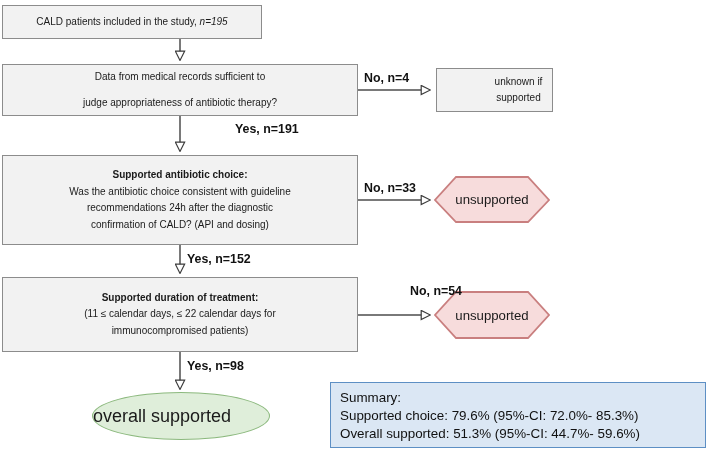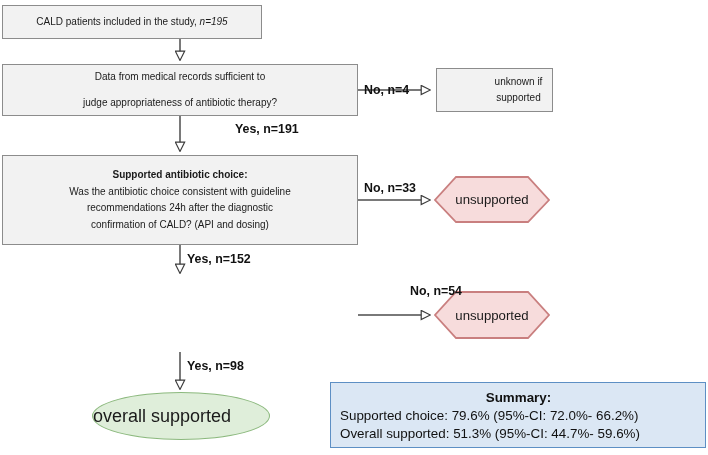--- a/index.html
+++ b/index.html
@@ -85,22 +85,21 @@
     box-sizing: border-box;
     background: #dbe7f4;
     border: 1.6px solid #5d8fc4;
     font-size: 13.4px;
     line-height: 18px;
     color: #111111;
     padding: 6px 8px 4px 9px;
     text-align: left;
   }
   .summary .s-ttl {
-    font-weight: bold;
-    text-align: center;
+    font-weight: normal;
   }
 
   
   .elabel {
     position: absolute;
     font-size: 12.4px;
     font-weight: bold;
     color: #111111;
     white-space: nowrap;
   }
@@ -156,35 +155,40 @@
     <div class="ttl">Supported antibiotic choice:</div>
     <div>Was the antibiotic choice consistent with guideline</div>
     <div>recommendations 24h after the diagnostic</div>
     <div>confirmation of CALD? (API and dosing)</div>
   </div>
 
   <div class="hex" style="left:435px; top:177px; width:114px; height:45px;">
     <div class="hex-label">unsupported</div>
   </div>
 
+  <div class="node proc" style="left:2px; top:277px; width:356px; height:75px;">
+    <div class="ttl">Supported duration of treatment:</div>
+    <div>(11 ≤ calendar days,  ≤ 22 calendar days for</div>
+    <div>immunocompromised patients)</div>
+  </div>
 
   <div class="hex" style="left:435px; top:292px; width:114px; height:46px;">
     <div class="hex-label">unsupported</div>
   </div>
 
   <div class="ell" style="left:92px; top:392px; width:176px; height:46px;">
     <span>overall supported</span>
   </div>
 
-  <div class="elabel" style="left:364px; top:83px;">No, n=4</div>
+  <div class="elabel" style="left:364px; top:71px;">No, n=4</div>
   <div class="elabel" style="left:187px; top:122px;margin-left:48px;">Yes, n=191</div>
   <div class="elabel" style="left:364px; top:181px;">No, n=33</div>
   <div class="elabel" style="left:187px; top:252px;">Yes, n=152</div>
   <div class="elabel" style="left:364px; top:284px;padding-left:46px;">No, n=54</div>
   <div class="elabel" style="left:187px; top:359px;">Yes, n=98</div>
 
   <div class="summary" style="left:330px; top:382px; width:376px; height:66px;">
     <div class="s-ttl">Summary:</div>
-    <div>Supported choice: 79.6% (95%-CI: 72.0%- 66.2%)</div>
+    <div>Supported choice: 79.6% (95%-CI: 72.0%- 85.3%)</div>
     <div>Overall supported: 51.3% (95%-CI: 44.7%- 59.6%)</div>
   </div>
 
 </div>
 
 </body></html>

